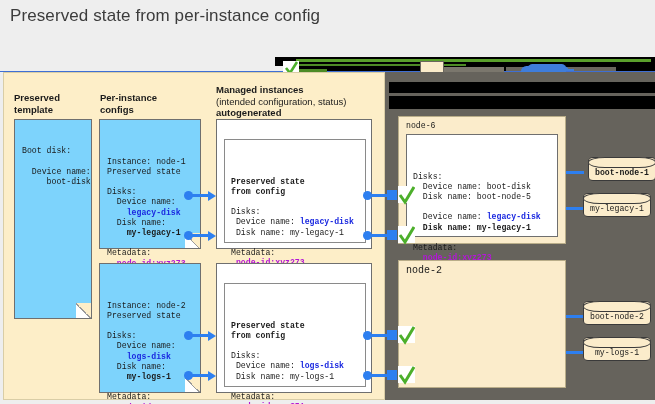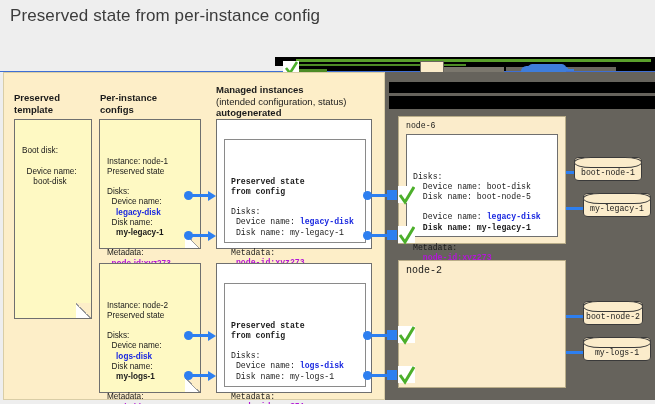--- a/index.html
+++ b/index.html
@@ -66,23 +66,23 @@
 
   
   .colhead{position:absolute;font-size:9.5px;line-height:11.5px;color:#1b1b1b;font-weight:bold;}
   .ch-a{left:14px;top:20px;}
   .ch-b{left:100px;top:20px;}
   .ch-c{left:216px;top:12px;}
   .colhead .norm{font-weight:normal;}
 
   
   .note{
-    position:absolute;background:#fef9c3;border:1px solid #6f6f6f;
+    position:absolute;background:#7dd3fc;border:1px solid #6f6f6f;
     box-sizing:border-box;
-    font-family:Liberation Sans, sans-serif;
+    font-family:Liberation Mono, monospace;
     font-size:8.2px;line-height:10.2px;color:#1a1a1a;
     white-space:pre;
   }
   .note .pad{padding:6px 7px;}
   .dogear{
     position:absolute;right:-1px;bottom:-1px;width:16px;height:16px;
     background:linear-gradient(225deg,#fdeec8 0 50%,#9a9a9a 50% 56%,#ffffff 56% 100%);
     border-right:1px solid #6f6f6f;border-bottom:1px solid #6f6f6f;
     box-sizing:border-box;
   }
@@ -313,21 +313,21 @@
         <path d="M2 9 L7 16 L16 1" stroke="#4caf2b" stroke-width="3" fill="none"></path>
       </svg>
     </div>
     <div class="checkbox-chk" style="left:398px;top:154px;">
       <svg width="17" height="19" viewBox="0 0 17 19">
         <path d="M2 9 L7 16 L16 1" stroke="#4caf2b" stroke-width="3" fill="none"></path>
       </svg>
     </div>
 
     <div class="hline" style="left:566px;top:99px;width:18px;"></div>
-    <div class="cyl" style="left:574px;top:85px;width:68px;height:24px;">
+    <div class="cyl" style="left:588px;top:85px;width:68px;height:24px;font-weight:bold;">
       <div class="top"></div>
       <div class="lbl">boot-node-1</div>
     </div>
 
     <div class="hline" style="left:566px;top:135px;width:18px;"></div>
     <div class="cyl" style="left:583px;top:121px;width:68px;height:24px;">
       <div class="top"></div>
       <div class="lbl">my-legacy-1</div>
     </div>
 
@@ -338,21 +338,21 @@
         <path d="M2 9 L7 16 L16 1" stroke="#4caf2b" stroke-width="3" fill="none"></path>
       </svg>
     </div>
     <div class="checkbox-chk" style="left:398px;top:294px;">
       <svg width="17" height="19" viewBox="0 0 17 19">
         <path d="M2 9 L7 16 L16 1" stroke="#4caf2b" stroke-width="3" fill="none"></path>
       </svg>
     </div>
 
     <div class="hline" style="left:566px;top:243px;width:18px;"></div>
-    <div class="cyl" style="left:583px;top:229px;width:60px;height:24px;">
+    <div class="cyl" style="left:583px;top:229px;width:68px;height:24px;">
       <div class="top"></div>
       <div class="lbl">boot-node-2</div>
     </div>
 
     <div class="hline" style="left:566px;top:279px;width:18px;"></div>
     <div class="cyl" style="left:583px;top:265px;width:68px;height:24px;">
       <div class="top"></div>
       <div class="lbl">my-logs-1</div>
     </div>
 

